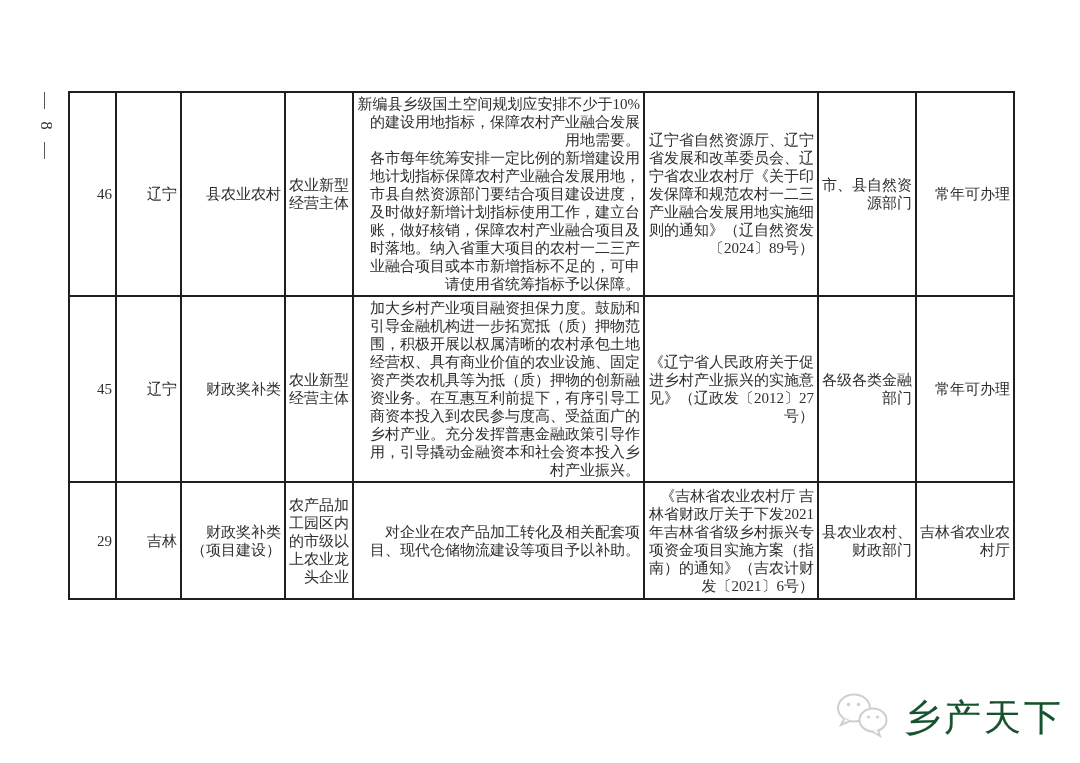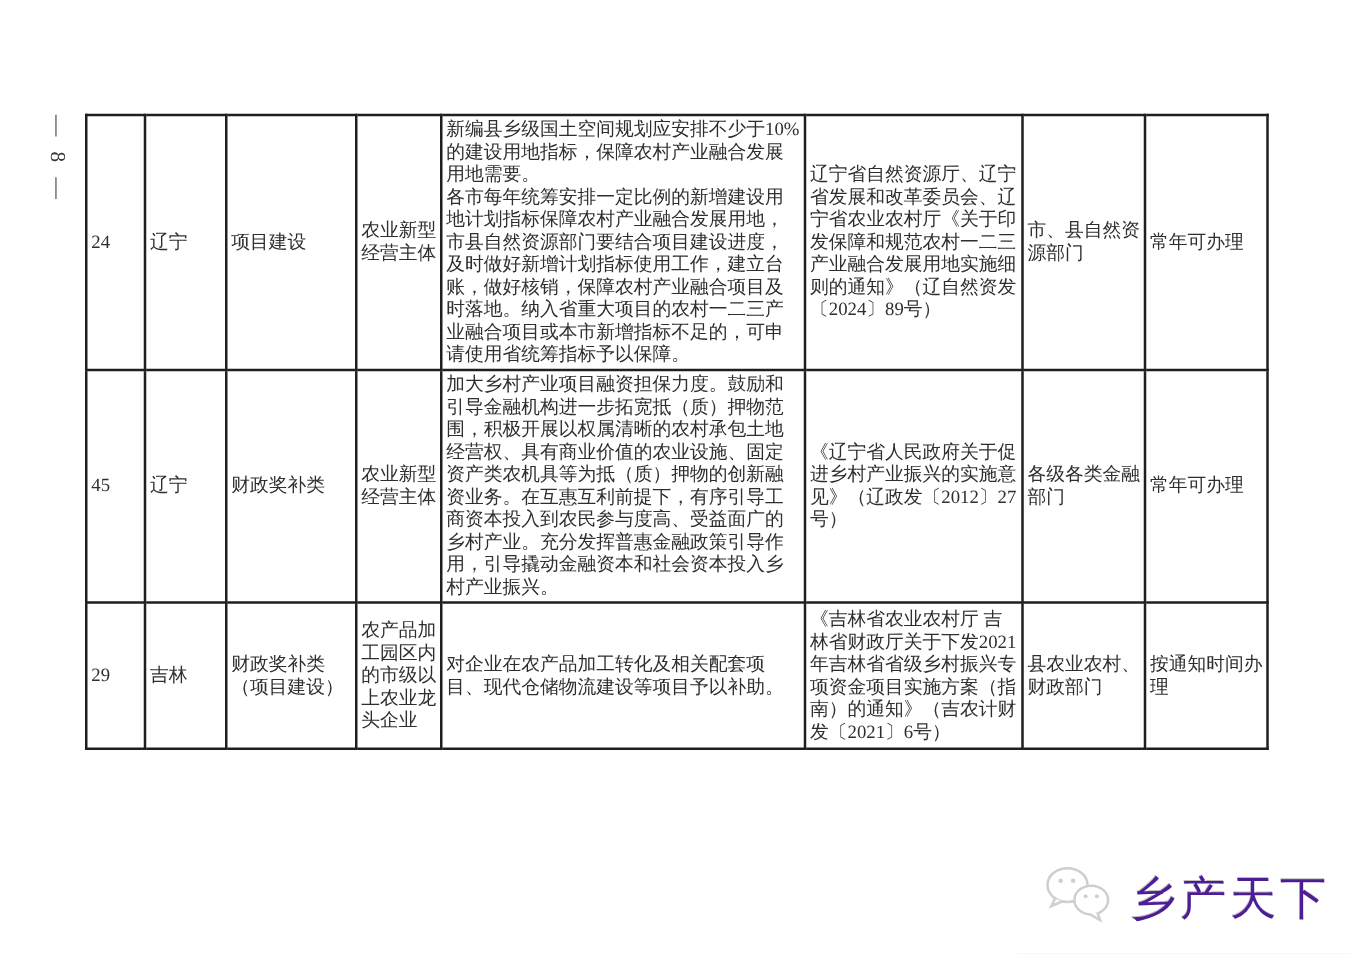--- a/index.html
+++ b/index.html
@@ -32,21 +32,21 @@
     table-layout: fixed;
     font-size: 15px;
     line-height: 18px;
     color: #2e2e2e;
   }
   table.policy-table td {
     border: 2px solid #1f1f1f;
     vertical-align: middle;
     white-space: pre-wrap;
     word-break: break-all;
-    text-align: left;
+    text-align: right;
     padding: 2px 3px;
   }
   td.cell-desc {
     text-align: justify;
     text-justify: inter-ideograph;
     padding: 2px 6px;
   }
   td.cell-basis {
     text-align: justify;
     text-justify: inter-ideograph;
@@ -64,21 +64,21 @@
     position: absolute;
     right: 16px;
     top: 690px;
     display: flex;
     align-items: center;
     gap: 8px;
   }
   .watermark-text {
     font-size: 37px;
     font-family: "Liberation Sans", "DejaVu Sans", sans-serif;
-    color: #4c1d95;
+    color: #14532d;
     letter-spacing: 3px;
     text-shadow: 1px 1px 0 #ffffff, -0.5px -0.5px 0 #bdbdbd;
     white-space: nowrap;
   }
 </style>
 </head>
 <body>
 
 <div class="page">
 
@@ -90,23 +90,23 @@
       <col style="width:65px">
       <col style="width:104px">
       <col style="width:68px">
       <col style="width:291px">
       <col style="width:174px">
       <col style="width:98px">
       <col style="width:98px">
     </colgroup>
     <tbody>
       <tr class="row-27">
-        <td class="cell-no">24</td>
+        <td class="cell-no">46</td>
         <td class="cell-province">辽宁</td>
-        <td class="cell-category">项目建设</td>
+        <td class="cell-category">县农业农村</td>
         <td class="cell-subject">农业新型经营主体</td>
         <td class="cell-desc">新编县乡级国土空间规划应安排不少于10%的建设用地指标，保障农村产业融合发展用地需要。
 各市每年统筹安排一定比例的新增建设用地计划指标保障农村产业融合发展用地，市县自然资源部门要结合项目建设进度，及时做好新增计划指标使用工作，建立台账，做好核销，保障农村产业融合项目及时落地。纳入省重大项目的农村一二三产业融合项目或本市新增指标不足的，可申请使用省统筹指标予以保障。</td>
         <td class="cell-basis">辽宁省自然资源厅、辽宁省发展和改革委员会、辽宁省农业农村厅《关于印发保障和规范农村一二三产业融合发展用地实施细则的通知》（辽自然资发〔2024〕89号）</td>
         <td class="cell-dept">市、县自然资源部门</td>
         <td class="cell-timing">常年可办理</td>
       </tr>
       <tr class="row-28">
         <td class="cell-no">45</td>
         <td class="cell-province">辽宁</td>
@@ -119,21 +119,21 @@
       </tr>
       <tr class="row-29">
         <td class="cell-no">29</td>
         <td class="cell-province">吉林</td>
         <td class="cell-category">财政奖补类
 （项目建设）</td>
         <td class="cell-subject">农产品加工园区内的市级以上农业龙头企业</td>
         <td class="cell-desc">对企业在农产品加工转化及相关配套项目、现代仓储物流建设等项目予以补助。</td>
         <td class="cell-basis">《吉林省农业农村厅 吉林省财政厅关于下发2021 年吉林省省级乡村振兴专项资金项目实施方案（指南）的通知》（吉农计财发〔2021〕6号）</td>
         <td class="cell-dept">县农业农村、财政部门</td>
-        <td class="cell-timing">按通知时间办理</td>
+        <td class="cell-timing">吉林省农业农村厅</td>
       </tr>
     </tbody>
   </table>
 
   <div class="watermark">
     <span>
       <svg width="62" height="52" viewBox="0 0 62 52">
         <g fill="none" stroke="#cfcfcf" stroke-width="2">
           <ellipse cx="20" cy="18" rx="16" ry="13.5"></ellipse>
           <path d="M10 29 L7 35 L16 31" fill="#ffffff" stroke="#cfcfcf"></path>

